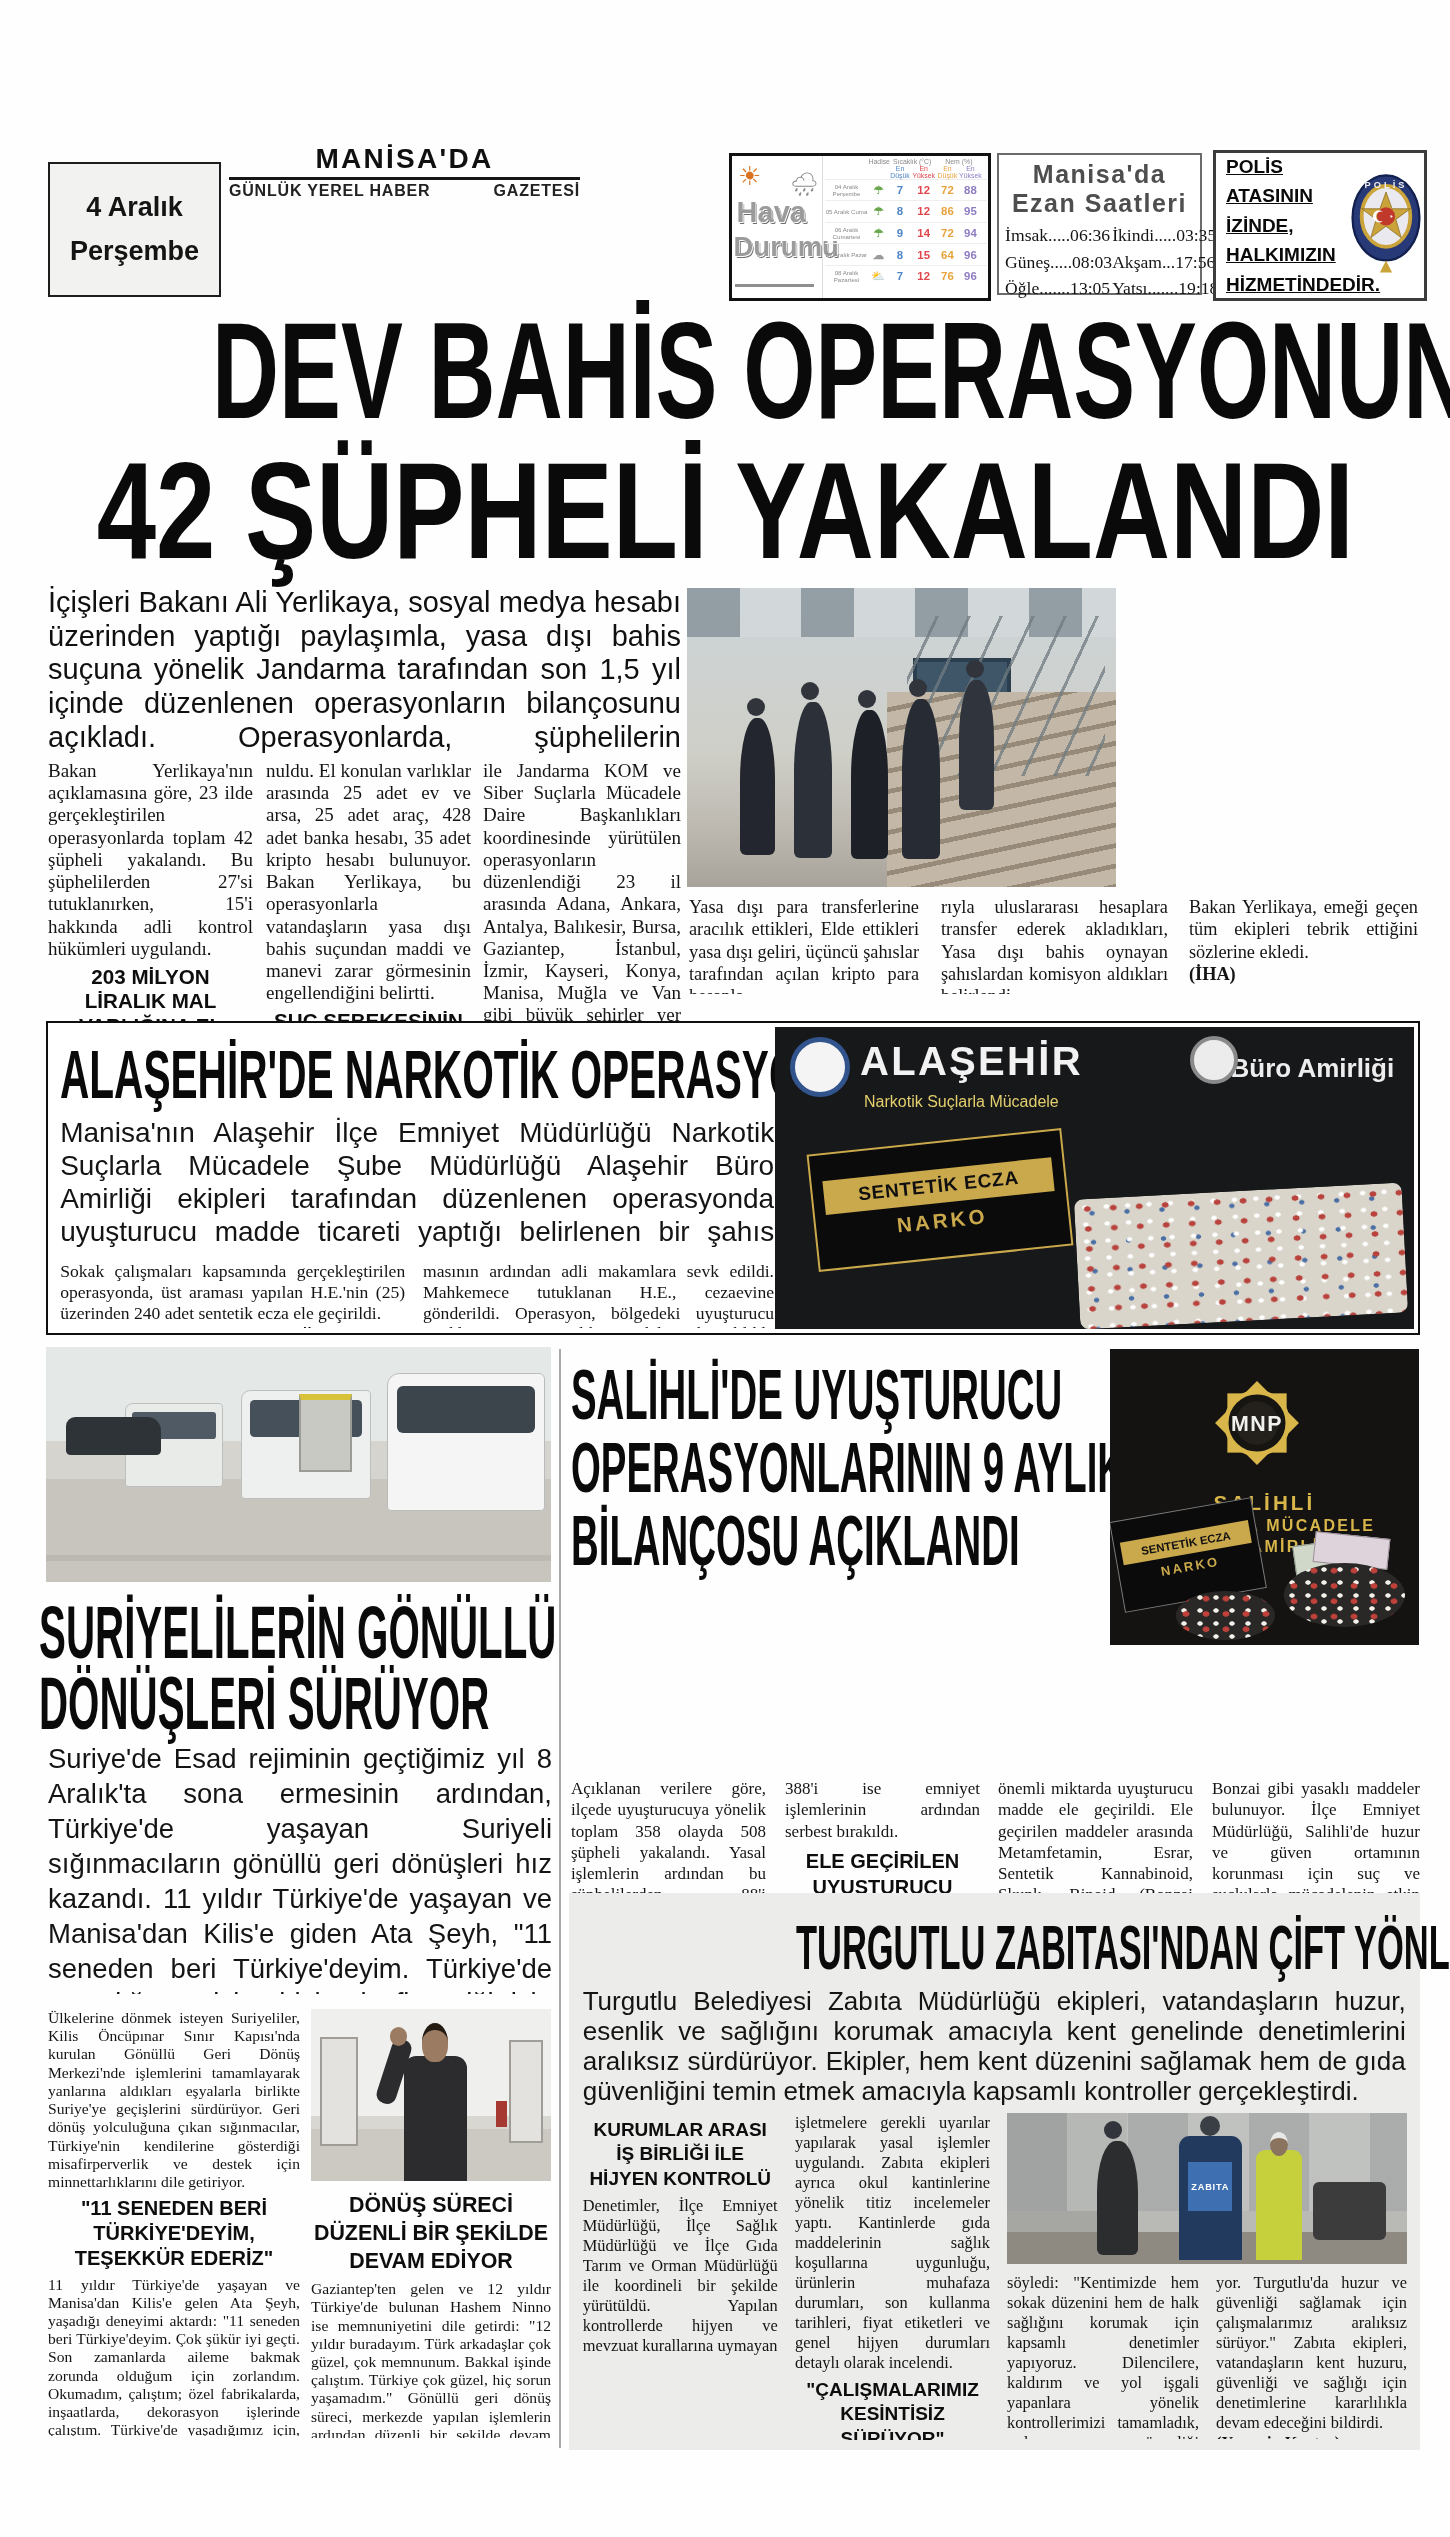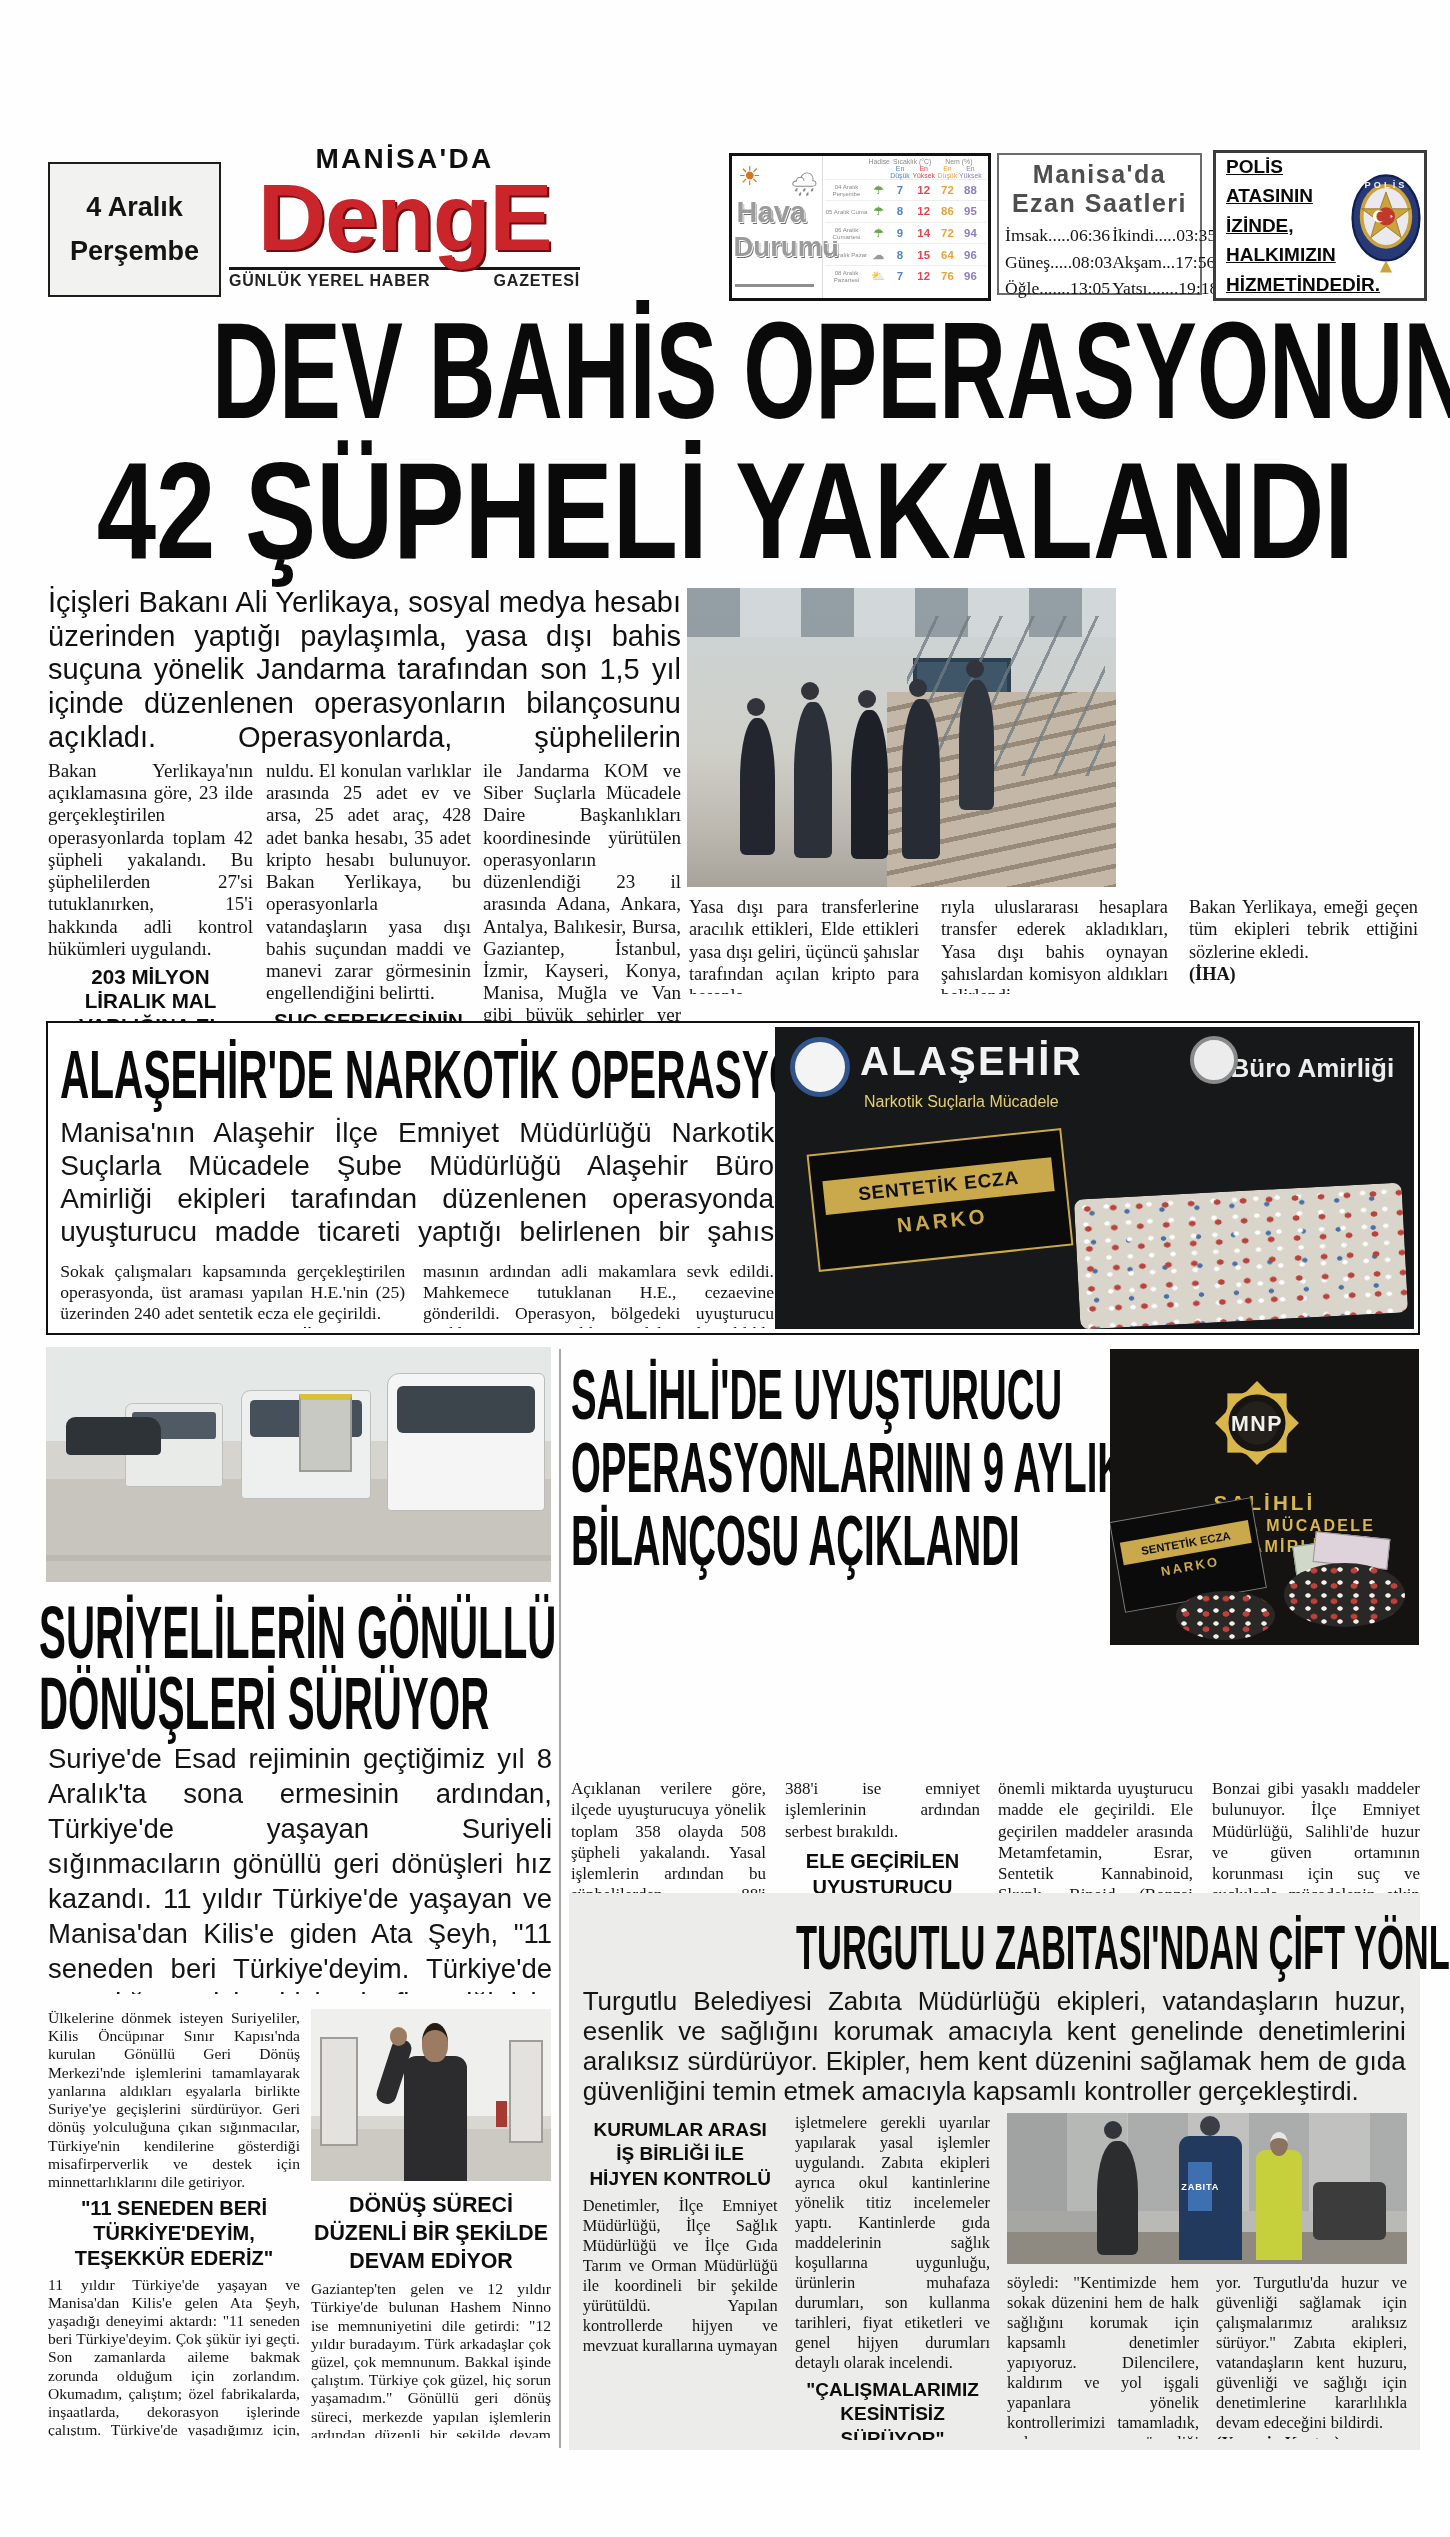--- a/index.html
+++ b/index.html
@@ -29,21 +29,20 @@
 <div class="page">
 
   <div class="abs sans" style="left:48px;top:162px;width:169px;height:131px;border:2.3px solid #1d1d1d;background:#f2f2f0;
               display:flex;flex-direction:column;justify-content:center;text-align:center;font-weight:bold;font-size:27px;line-height:1.6;">
     <div>4 Aralık</div>
     <div>Perşembe</div>
   </div>
 
   <div class="abs" style="left:229px;top:143px;width:351px;height:153px;text-align:center;">
     <div class="sans" style="font-weight:bold;font-size:28px;letter-spacing:2.3px;color:#101010;">MANİSA'DA</div>
-    <div class="sans" style="font-weight:bold;font-size:95px;line-height:1.0;color:#c9252b;text-shadow:2.3px 2.3px 0 #6d0f12;letter-spacing:-1.5px;margin-top:-4.6px;">DengE</div>
     <div style="border-top:3.1px solid #161616;margin-top:1.5px;padding-top:2.3px;display:flex;justify-content:space-between;">
       <span class="sans" style="font-weight:bold;font-size:16px;color:#222;letter-spacing:0.8px;">GÜNLÜK YEREL HABER</span>
       <span class="sans" style="font-weight:bold;font-size:16px;color:#222;letter-spacing:0.8px;">GAZETESİ</span>
     </div>
   </div>
 
   <div class="abs" style="left:729px;top:153px;width:256px;height:142px;border:3.8px solid #111;background:#fff;display:flex;">
     <div style="width:90px;position:relative;border-right:0.8px solid #ddd;">
       <span style="position:absolute;left:6.1px;top:4.6px;font-size:26px;color:#d9731f;">☀</span>
       <span style="position:absolute;right:3.1px;top:15.3px;font-size:23px;color:#8b8b8b;">🌧</span>
@@ -351,21 +350,21 @@
     </div>
 
     <div class="photo" style="left:438px;top:220px;width:400px;height:151px;background:linear-gradient(90deg,#a6a6a2 0 30%,#b9b9b5 30% 100%);">
       <div style="position:absolute;left:0;top:0;right:0;height:98px;background:repeating-linear-gradient(90deg,#9aa0a2 0 60px,#c7cac9 60px 121px);opacity:.5;"></div>
       <div style="position:absolute;left:0;bottom:0;width:100%;height:32px;background:#8e8a82;"></div>
       <div class="fig" style="left:90px;top:27.5px;width:41px;height:114px;background:#2b2d2f;">
           <span></span>
         </div>
       <div style="position:absolute;left:172px;top:23px;width:63px;height:124px;background:#223a5e;border-radius:10.7px 10.7px 0 0;">
         <span style="position:absolute;left:21.4px;top:-20px;width:20px;height:20px;border-radius:50%;background:#3a3f45;"></span>
-        <span class="sans" style="position:absolute;left:9.2px;top:26px;width:24px;height:49px;background:#3e6fb0;color:#fff;font-weight:bold;font-size:9.2px;
+        <span class="sans" style="position:absolute;left:9.2px;top:26px;width:44px;height:49px;background:#3e6fb0;color:#fff;font-weight:bold;font-size:9.2px;
                      display:flex;align-items:center;justify-content:center;letter-spacing:0.8px;">ZABITA</span>
       </div>
       <div style="position:absolute;left:249px;top:37px;width:46px;height:110px;background:#c5d03c;border-radius:9.2px 9.2px 0 0;">
         <span style="position:absolute;left:13.7px;top:-18.3px;width:18.3px;height:18.3px;border-radius:50%;background:#8a7460;border-top:6.1px solid #e8e8e6;"></span>
       </div>
       <div style="position:absolute;right:21.4px;bottom:24.4px;width:73px;height:58px;background:#3c3c3c;border-radius:6.1px;"></div>
     </div>
 
     <div class="abs just" style="left:438px;top:380px;width:192px;height:166px;font-size:16.4px;line-height:1.22;overflow:hidden;">söyledi: "Kentimizde hem sokak düzenini hem de halk sağlığını korumak için kapsamlı denetimler yapıyoruz. Dilencilere, kaldırım ve yol işgali yapanlara yönelik kontrollerimizi tamamladık, gıda güvenliği denetimlerimiz de eş zamanlı olarak devam edi-</div>
     <div class="abs" style="left:647px;top:380px;width:191px;height:166px;overflow:hidden;">

